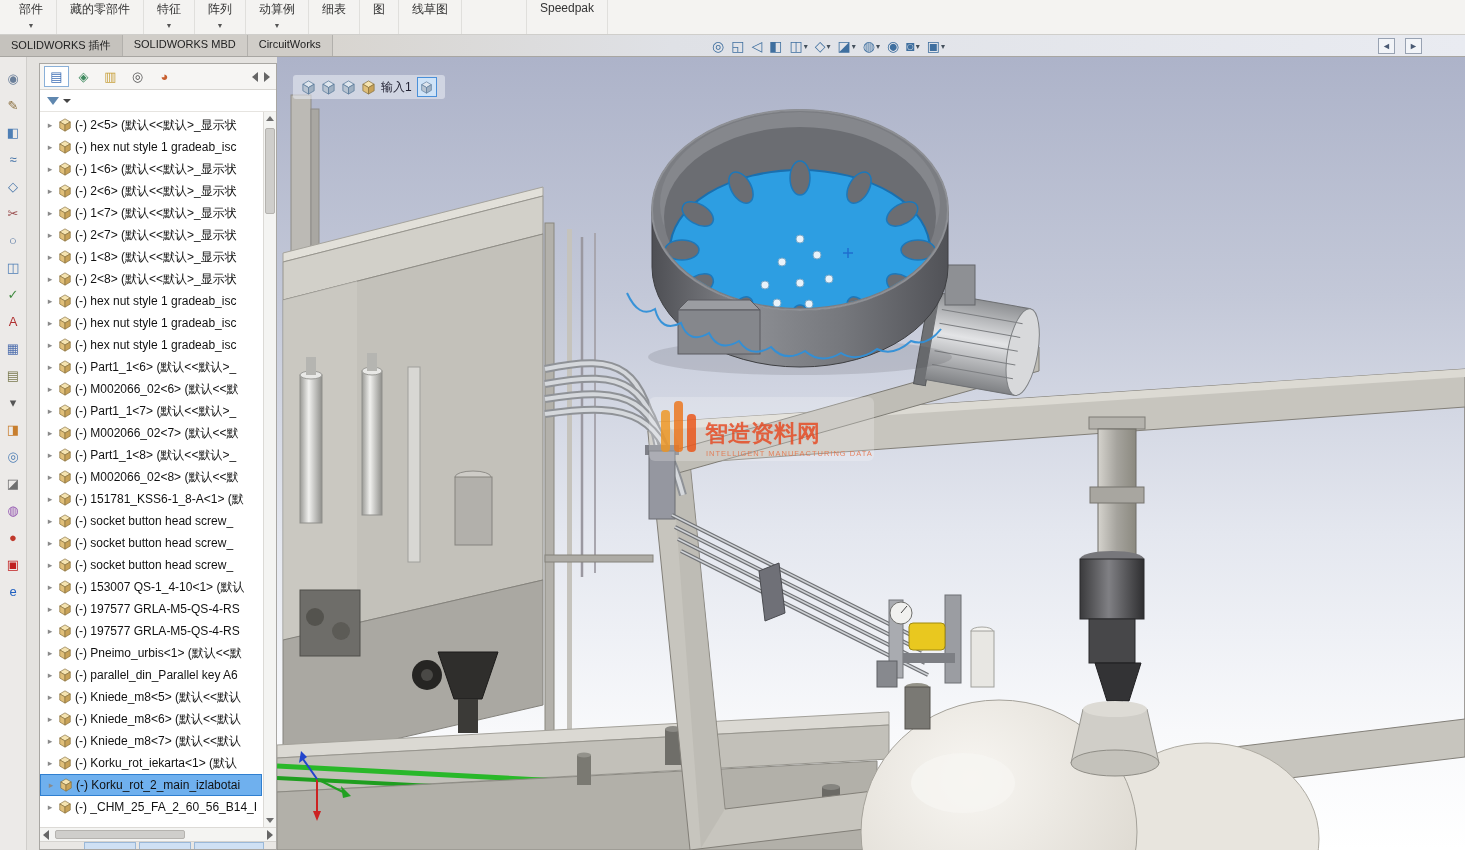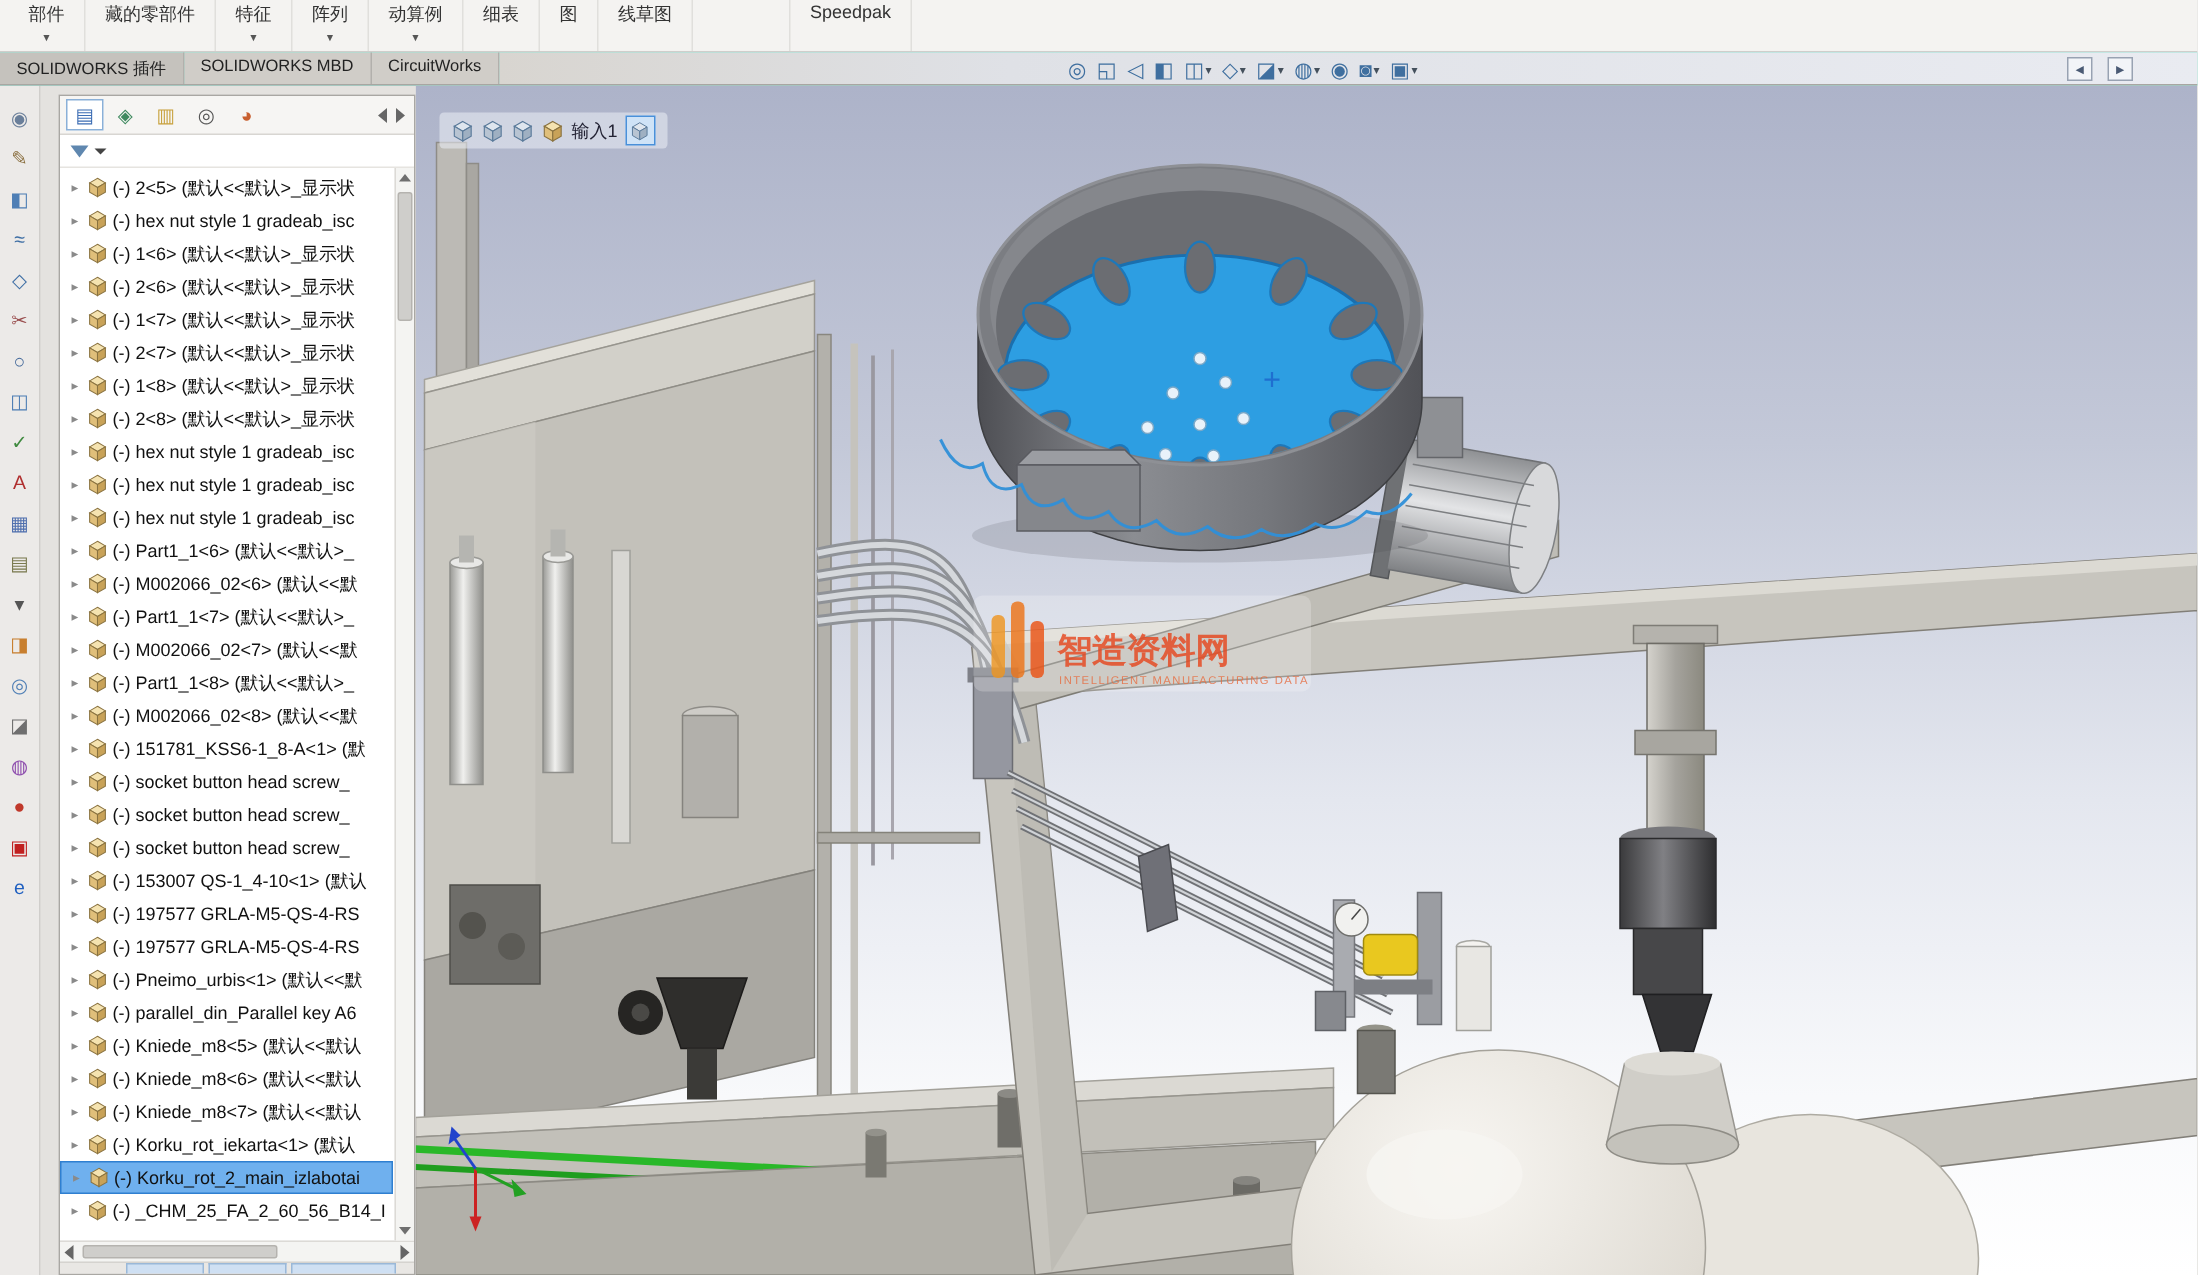--- a/index.html
+++ b/index.html
@@ -6,21 +6,21 @@
   html,body { width:1465px; height:850px; overflow:hidden; }
   body { font-family:"Liberation Sans","DejaVu Sans",sans-serif; background:#ececea; font-size:12px; }
 
   
   .ribbon { height:35px; background:#f4f3f1; border-bottom:1px solid #cfcecb; display:flex; align-items:stretch; padding-left:6px; overflow:hidden; }
   .rb-item { display:flex; flex-direction:column; align-items:center; justify-content:flex-start; padding:1px 13px 2px; border-right:1px solid #e0dfdc; color:#333; font-size:12px; white-space:nowrap; }
   .rb-item:last-child { margin-left:64px; border-left:1px solid #e0dfdc; }
   .rb-caret { font-size:7px; color:#555; margin-top:4px; }
 
   
-  .tabrow { height:22px; background:#5eead4; border-bottom:1px solid #a8a6a2; display:flex; position:relative; }
+  .tabrow { height:22px; background:#ffffff; border-bottom:1px solid #a8a6a2; display:flex; position:relative; }
   .doc-tab { padding:3px 11px 0; font-size:11px; color:#222; background:#d0cdc8; border-right:1px solid #b2b0ac; white-space:nowrap; }
   .doc-tab.active { background:#c5c2bd; }
   .tab-fill { flex:1; background:linear-gradient(90deg,#d8d5d0,#dfe1e6 30%,#e9ebf1); }
   .hud { position:absolute; left:712px; top:0; height:22px; display:flex; align-items:center; gap:7px; }
   .hud-item { display:flex; align-items:center; gap:1px; cursor:default; }
   .hud-glyph { font-size:14px; line-height:14px; color:#3f6f9f; }
   .hud-caret { font-size:8px; color:#44505c; }
   .pane-btns { position:absolute; right:43px; top:3px; display:flex; gap:10px; }
   .pane-btn { width:17px; height:16px; border:1px solid #98a2b2; background:#f2f4f8; color:#4a5a74; font-size:9px; display:flex; align-items:center; justify-content:center; }
 

